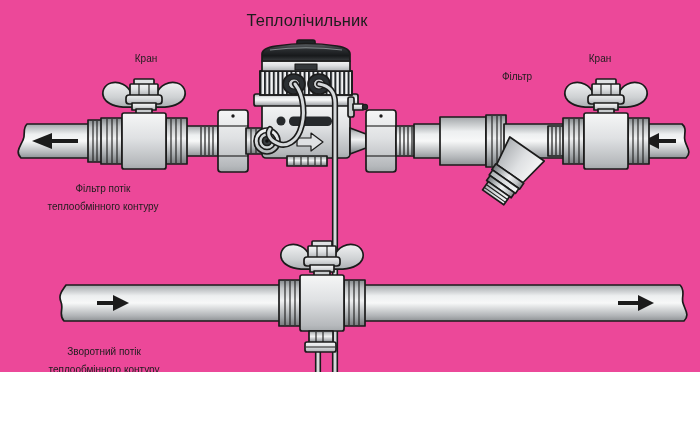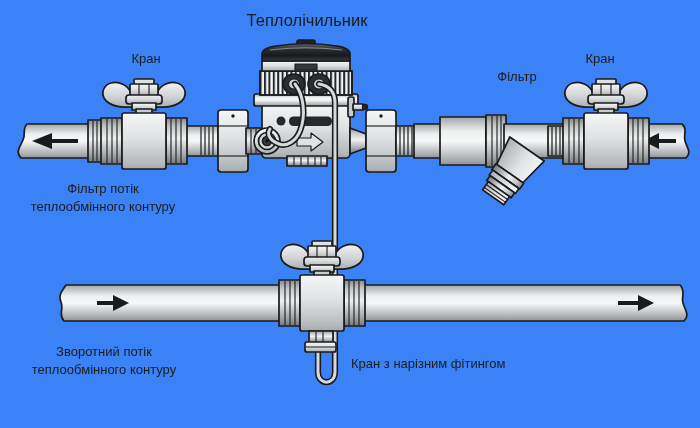--- a/index.html
+++ b/index.html
@@ -1,22 +1,22 @@
 <!DOCTYPE html>
 <html><head>
 <meta charset="utf-8">
 <style>
   html,body{margin:0;padding:0;background:#ffffff;}
   #stage{
-    position:relative;width:700px;height:428px;background:#3b82f6;
+    position:relative;width:700px;height:372px;background:#ec4899;
     font-family:"Liberation Sans","DejaVu Sans",sans-serif;overflow:hidden;
   }
   #scene-svg{position:absolute;left:0;top:0;}
   .lbl{
-    position:absolute;color:#1d1d1d;font-size:13px;line-height:18px;
+    position:absolute;color:#1d1d1d;font-size:10px;line-height:18px;
     text-align:center;white-space:nowrap;
   }
   .lbl .ln{display:block;}
   .lbl.left-align{text-align:left;}
   #lbl-title{left:240px;top:11px;width:134px;font-size:16.5px;}
   #lbl-valve-left{left:106px;top:50px;width:80px;}
   #lbl-filter{left:477px;top:68px;width:80px;}
   #lbl-valve-right{left:560px;top:50px;width:80px;}
   #lbl-supply{left:10px;top:180px;width:186px;}
   #lbl-return{left:8px;top:343px;width:192px;}
@@ -271,16 +271,15 @@
 </div>
 <div class="lbl" id="lbl-supply">
   <span class="ln">Фільтр потік</span>
   <span class="ln">теплообмінного контуру</span>
 </div>
 <div class="lbl" id="lbl-return">
   <span class="ln">Зворотний потік</span>
   <span class="ln">теплообмінного контуру</span>
 </div>
 <div class="lbl left-align" id="lbl-sensor">
-  <span class="ln">Кран з нарізним фітингом</span>
 </div>
 
 </div>
 
 </body></html>

